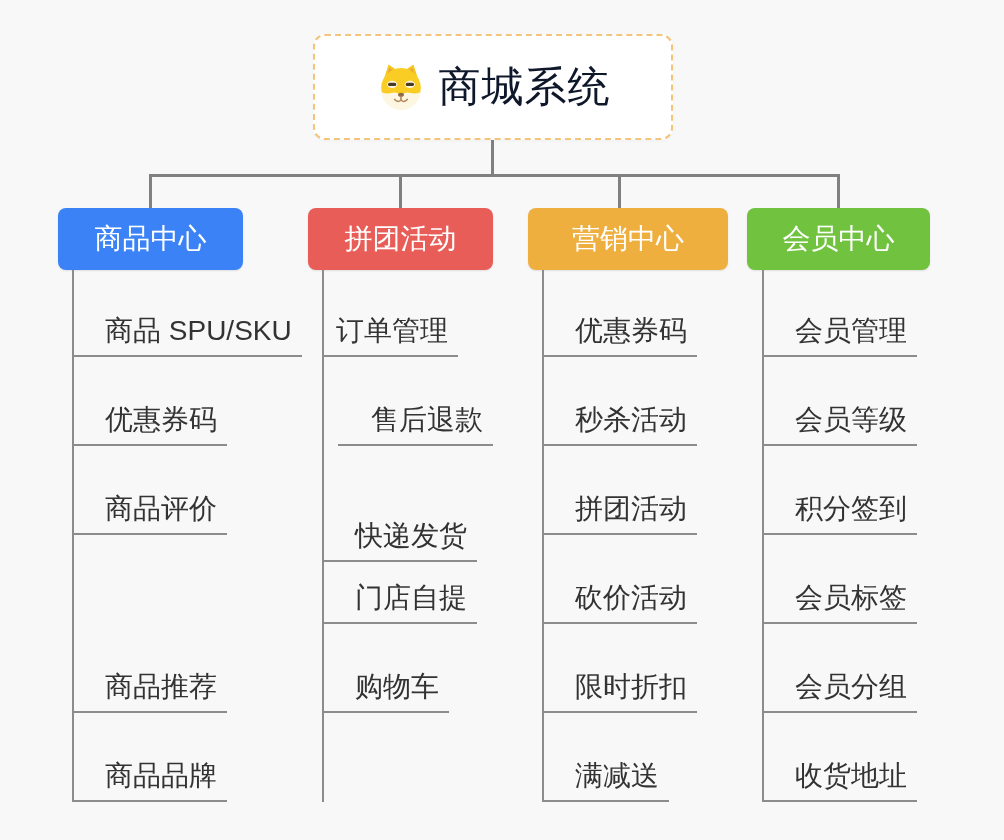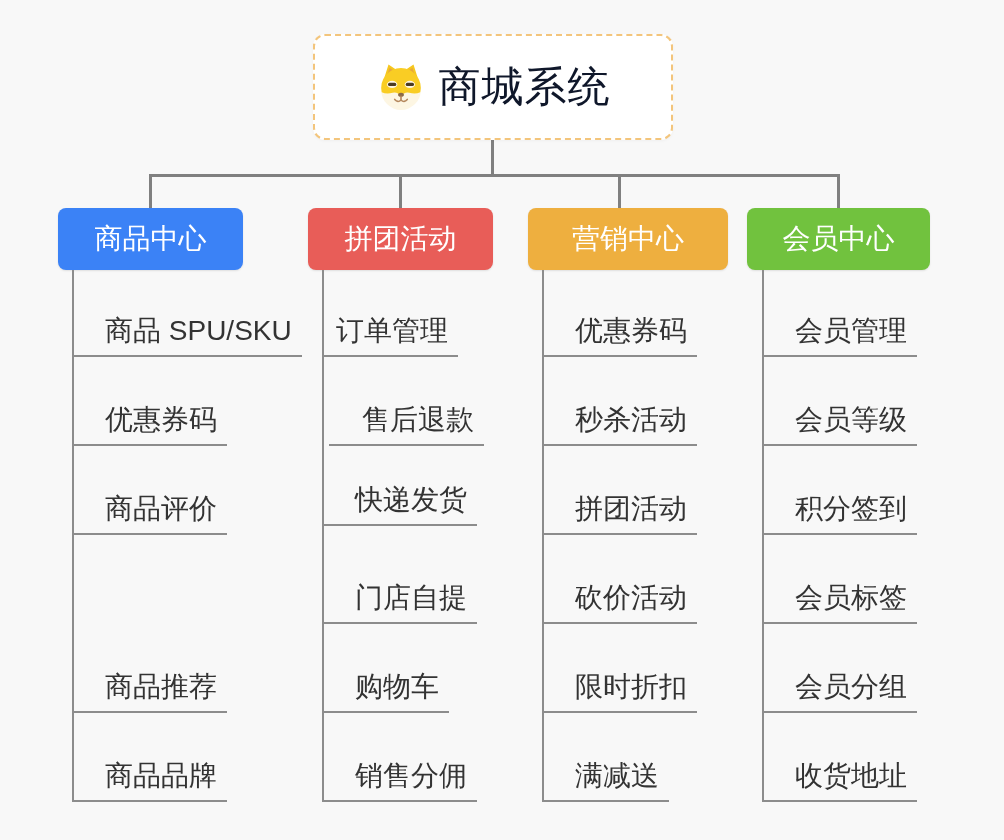--- a/index.html
+++ b/index.html
@@ -89,25 +89,24 @@
   <div class="trunk" style="left:322px"></div>
   <div class="trunk" style="left:542px"></div>
   <div class="trunk" style="left:762px"></div>
 
 <div class="leaf" style="left: 72px; top: 317px;">商品 SPU/SKU</div>
     <div class="leaf" style="left: 72px; top: 406px;">优惠券码</div>
     <div class="leaf" style="left: 72px; top: 495px;">商品评价</div>
     <div class="leaf" style="left: 72px; top: 673px;">商品推荐</div>
     <div class="leaf" style="left: 72px; top: 762px;">商品品牌</div>
     <div class="leaf" style="left: 322px; top: 317px; padding-left: 14px;">订单管理</div>
-    <div class="leaf" style="left: 329px; top: 406px;">售后退款</div>
-    <div class="leaf" style="left: 322px; top: 486px;">快递发货</div>
+    <div class="leaf" style="left: 338px; top: 406px;">售后退款</div>
+    <div class="leaf" style="left: 322px; top: 522px;">快递发货</div>
     <div class="leaf" style="left: 322px; top: 584px;">门店自提</div>
     <div class="leaf" style="left: 322px; top: 673px;">购物车</div>
-    <div class="leaf" style="left: 322px; top: 762px;">销售分佣</div>
     <div class="leaf" style="left: 542px; top: 317px;">优惠券码</div>
     <div class="leaf" style="left: 542px; top: 406px;">秒杀活动</div>
     <div class="leaf" style="left: 542px; top: 495px;">拼团活动</div>
     <div class="leaf" style="left: 542px; top: 584px;">砍价活动</div>
     <div class="leaf" style="left: 542px; top: 673px;">限时折扣</div>
     <div class="leaf" style="left: 542px; top: 762px;">满减送</div>
     <div class="leaf" style="left: 762px; top: 317px;">会员管理</div>
     <div class="leaf" style="left: 762px; top: 406px;">会员等级</div>
     <div class="leaf" style="left: 762px; top: 495px;">积分签到</div>
     <div class="leaf" style="left: 762px; top: 584px;">会员标签</div>

